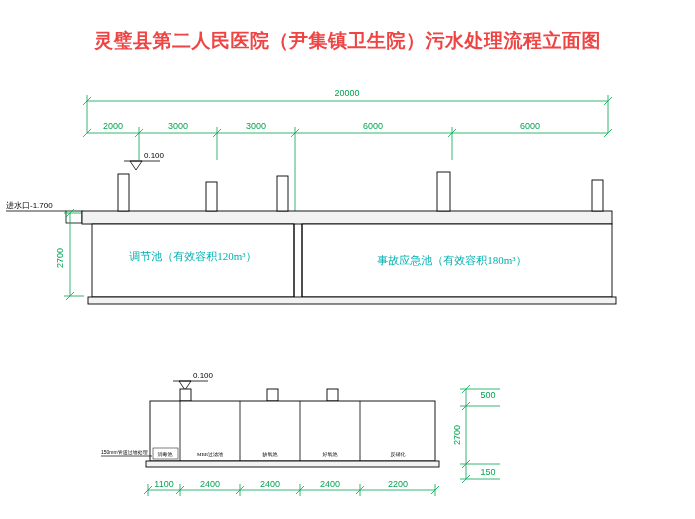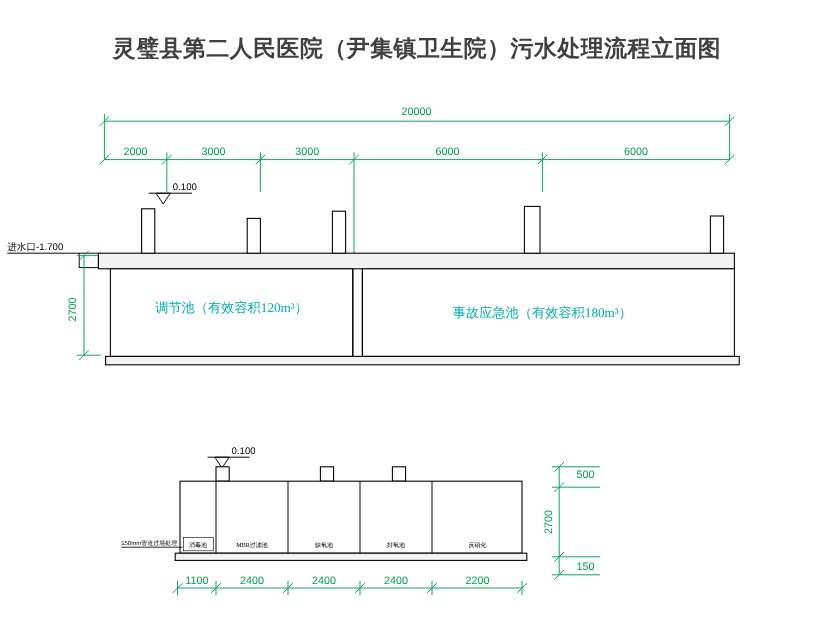--- a/index.html
+++ b/index.html
@@ -21,21 +21,21 @@
   }
   .title {
     position: absolute;
     top: 28px;
     left: 0;
     width: 695px;
     text-align: center;
     font-family: "Liberation Serif", serif;
     font-size: 19px;
     font-weight: bold;
-    color: #404040;
+    color: #ef4444;
     letter-spacing: 0.5px;
     white-space: nowrap;
   }
   svg {
     position: absolute;
     top: 0;
     left: 0;
   }
   .dim-text {
     font-family: "Liberation Sans", sans-serif;

